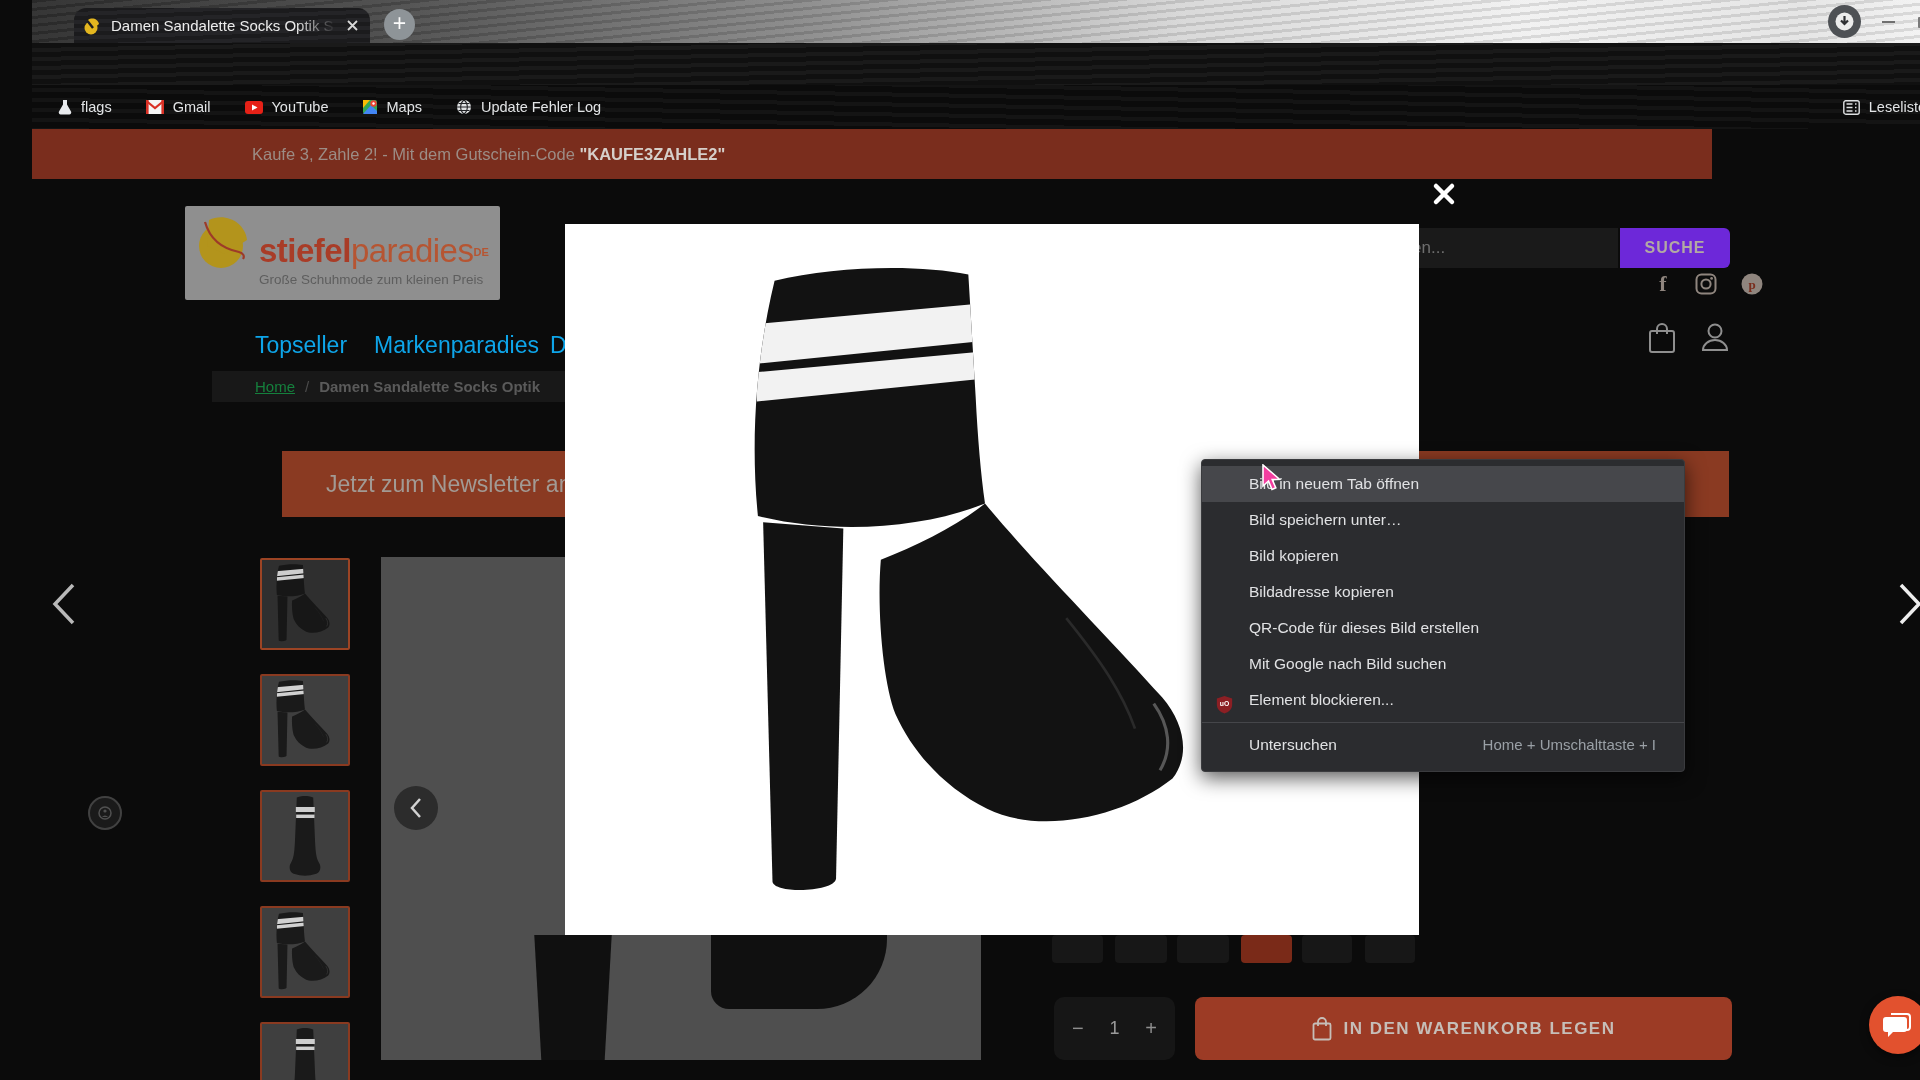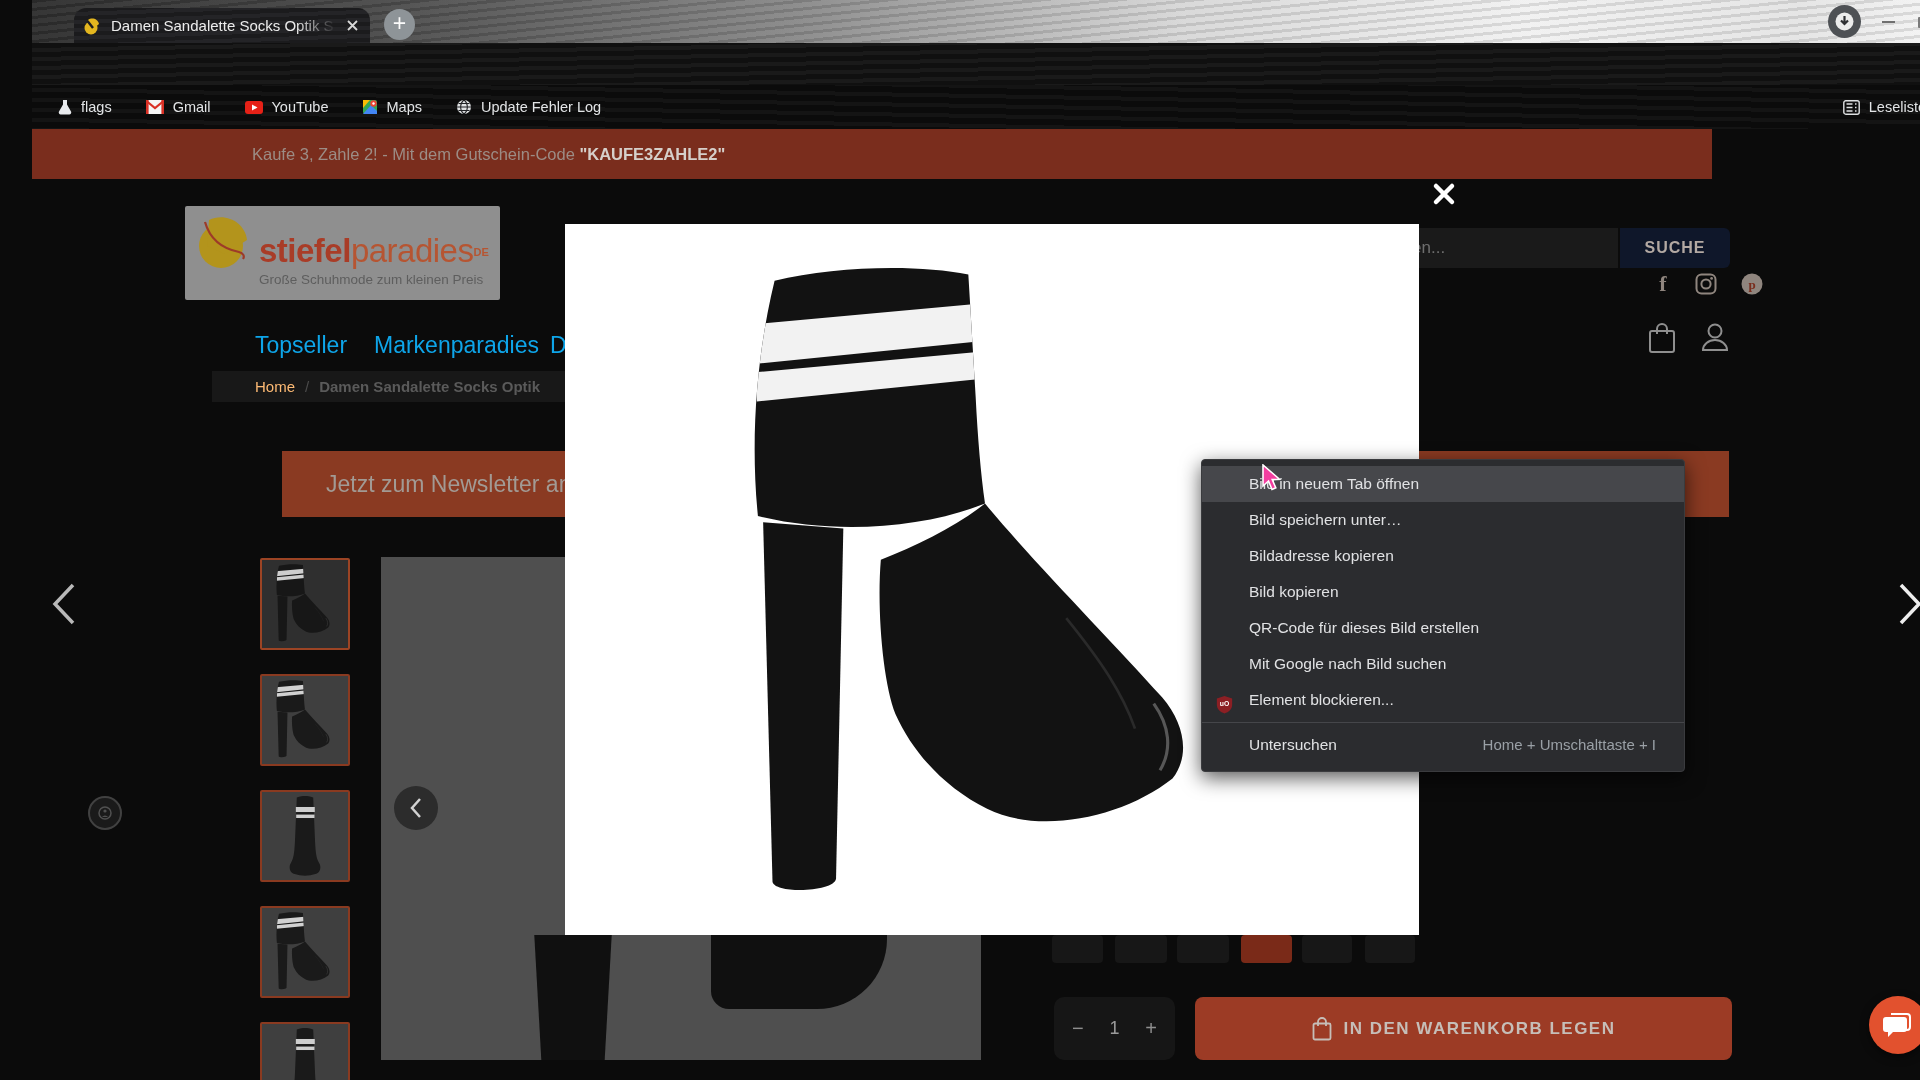--- a/index.html
+++ b/index.html
@@ -58,26 +58,26 @@
 
   
   .logo-box { left:153px; top:206px; width:315px; height:94px; background:#8f8f8f; border-radius:2px; padding:8px 10px; }
   .logo-row { display:flex; align-items:flex-end; gap:6px; }
   .logo-word1 { font-size:33px; font-weight:800; color:#a93c27; letter-spacing:-.5px; }
   .logo-word2 { font-size:33px; font-weight:300; color:#b65532; letter-spacing:-.5px; }
   .logo-sup { font-size:11px; color:#b65532; font-weight:bold; margin-bottom:16px; }
   .logo-tag { font-size:13.5px; color:#5e5e5e; margin:2px 0 0 64px; }
   .nav-item { top:332px; font-size:23px; color:#0ea5e9; }
   .crumb-band { left:180px; top:371px; width:354px; height:31px; background:#181818; display:flex; align-items:center; padding-left:43px; gap:10px; font-size:15px; }
-  .crumb-home { color:#fdba74; } .crumb-sep { color:#4c4c4c; } .crumb-cur { color:#5a5a5a;font-weight:bold; }
+  .crumb-home { color:#15803d;text-decoration:underline; } .crumb-sep { color:#4c4c4c; } .crumb-cur { color:#5a5a5a;font-weight:bold; }
   .news-strip { top:451px; height:66px; background:#8a3a22; }
   .news-text { position:absolute; left:44px; top:0; height:66px; line-height:66px; font-size:23px; color:#a29a94; white-space:nowrap; }
   .search-field { left:1250px; top:228px; width:336px; height:40px; background:#1a1a1a;
     line-height:40px; padding-left:12px; font-size:17px; color:#6e6e6e; white-space:nowrap; overflow:hidden; }
-  .suche-btn { left:1588px; top:228px; width:110px; height:40px; background:#0f172a; border-radius:0 6px 6px 0;
+  .suche-btn { left:1588px; top:228px; width:110px; height:40px; background:#6d28d9; border-radius:0 6px 6px 0;
     color:#b3a9a3; font-size:16px; font-weight:bold; letter-spacing:1px; text-align:center; line-height:40px; }
 
   .thumb { left:228px; width:90px; height:92px; background:#3f3f3f; border:2px solid #8a3a20; border-radius:2px;
     display:flex; align-items:center; justify-content:center; overflow:hidden; }
   .thumb.active { background:#2f2f2f; border-color:#9c4424; }
   .thumb svg { opacity:.82; }
 
   .main-img { left:349px; top:557px; width:600px; height:503px; background:#4f4f4f; overflow:hidden; }
   .mi-heel { position:absolute; left:148px; top:378px; width:88px; height:125px; background:#101010;
     clip-path:polygon(6% 0,94% 0,86% 100%,14% 100%); }
@@ -431,22 +431,22 @@
   </div>
   <div class="abs edge-chev" style="left:1858px">
     <svg width="38" height="48" viewBox="0 0 38 48">
         <polyline points="11,5 29,24 11,43" stroke="#eeeeee" stroke-width="3.5" fill="none"></polyline>
       </svg>
   </div>
 
   <div class="abs cmenu">
     <div class="cm-item hl">Bild in neuem Tab öffnen</div>
     <div class="cm-item">Bild speichern unter…</div>
+    <div class="cm-item">Bild kopieren</div>
     <div class="cm-item">Bildadresse kopieren</div>
-    <div class="cm-item">Bild kopieren</div>
     <div class="cm-item">QR-Code für dieses Bild erstellen</div>
     <div class="cm-item">Mit Google nach Bild suchen</div>
     <div class="cm-item">
       <span class="cm-ico">
         <svg width="17" height="19" viewBox="0 0 20 22">
           <path d="M10,1 L19,4 V11 C19,16.5 15,20 10,21.5 C5,20 1,16.5 1,11 V4 Z" fill="#8c1f24"></path>
           <text x="10" y="13" font-size="8" fill="#fff" text-anchor="middle" font-family="Liberation Sans,sans-serif" font-weight="bold">uO</text>
         </svg>
       </span>
       <span>Element blockieren...</span>

